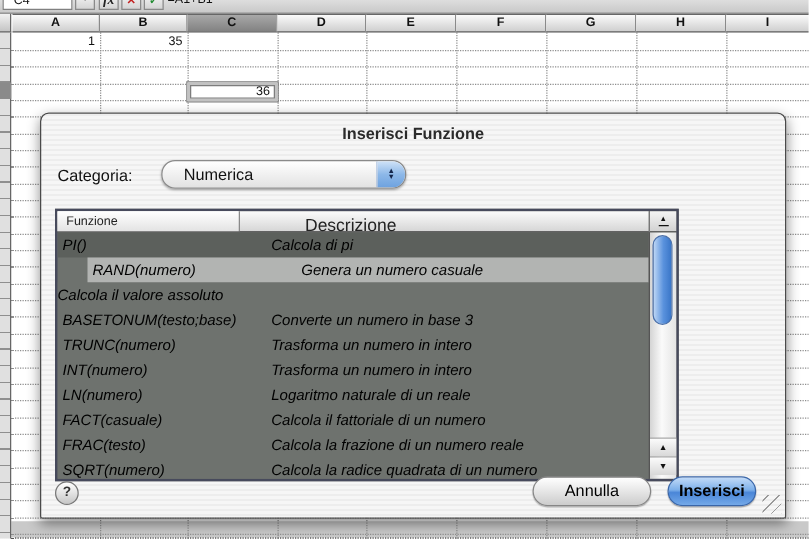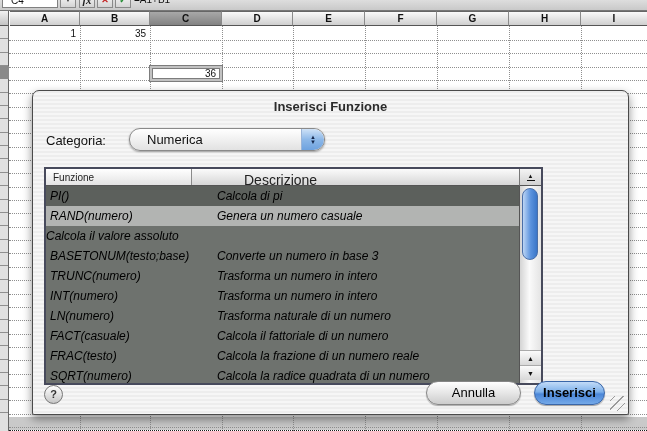--- a/index.html
+++ b/index.html
@@ -73,21 +73,21 @@
     font-size:14px; color:#222; padding:3px 0 0 24px;margin-left:27px; }
   .sort-btn { position:absolute; right:0; top:0; width:22px; height:17px;
     background:linear-gradient(#f4f4f4,#d2d2d2); border-bottom:1px solid #555; border-left:1px solid #777;
     display:flex; flex-direction:column; align-items:center; justify-content:center; }
   .sort-btn .tri { font-size:6px; line-height:5px; color:#111; }
   .sort-btn .bar { width:8px; height:0; border-top:1px solid #111; margin-top:1px; }
 
   .flist-body { position:absolute; left:0; top:17px; right:22px; bottom:0; overflow:hidden;font-style:italic; }
   .frow { display:flex; height:20px; background:#6e726e; cursor:default; }
   .frow.first { background:#5c605c; }
-  .frow.selected { background:#b2b4b2; }
+  .frow.selected { background:#b2b4b2;margin-left:24px; }
   .frow .fn { width:171px; padding:3px 0 0 4px; font-size:12px; color:#000; white-space:nowrap; }
   .frow .desc { flex:1; padding:3px 0 0 0; font-size:12px; color:#000; white-space:nowrap; }
 
   .scrollcol { position:absolute; right:0; top:17px; bottom:0; width:22px;
     background:linear-gradient(to right,#d4d4d4,#fafafa 45%,#e4e4e4); border-left:1px solid #555; }
   .thumb { position:absolute; left:2px; top:2px; width:16px; height:72px; border-radius:8px;
     background:linear-gradient(to right,#bdd6f5,#5a92dd 55%,#3a76c8); border:1px solid #4a6fa8; }
   .scroll-arrows { position:absolute; left:0; right:0; bottom:3px; }
   .sarrow { height:15px; background:linear-gradient(#fbfbfb,#d8d8d8); border-top:1px solid #aaa;
     text-align:center; font-size:7px; line-height:15px; color:#111; }
@@ -224,21 +224,21 @@
       <div class="frow">
         <span class="fn">TRUNC(numero)</span>
           <span class="desc">Trasforma un numero in intero</span>
       </div>
       <div class="frow">
         <span class="fn">INT(numero)</span>
           <span class="desc">Trasforma un numero in intero</span>
       </div>
       <div class="frow">
         <span class="fn">LN(numero)</span>
-          <span class="desc">Trasforma naturale di un numero</span>
+          <span class="desc">Logaritmo naturale di un reale</span>
       </div>
       <div class="frow">
         <span class="fn">FACT(casuale)</span>
           <span class="desc">Calcola il fattoriale di un numero</span>
       </div>
       <div class="frow">
         <span class="fn">FRAC(testo)</span>
           <span class="desc">Calcola la frazione di un numero reale</span>
       </div>
       <div class="frow">

